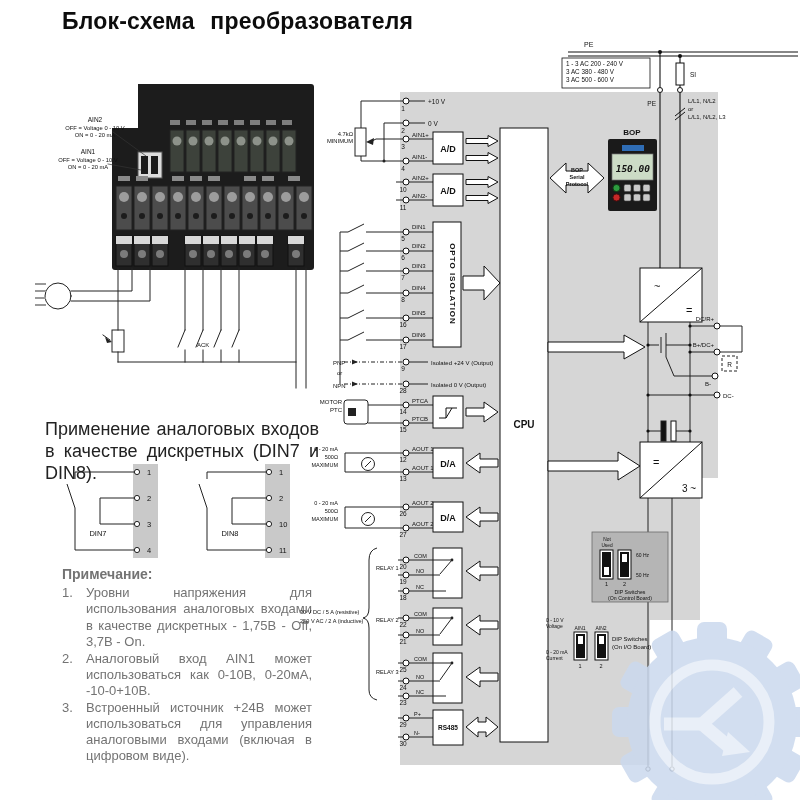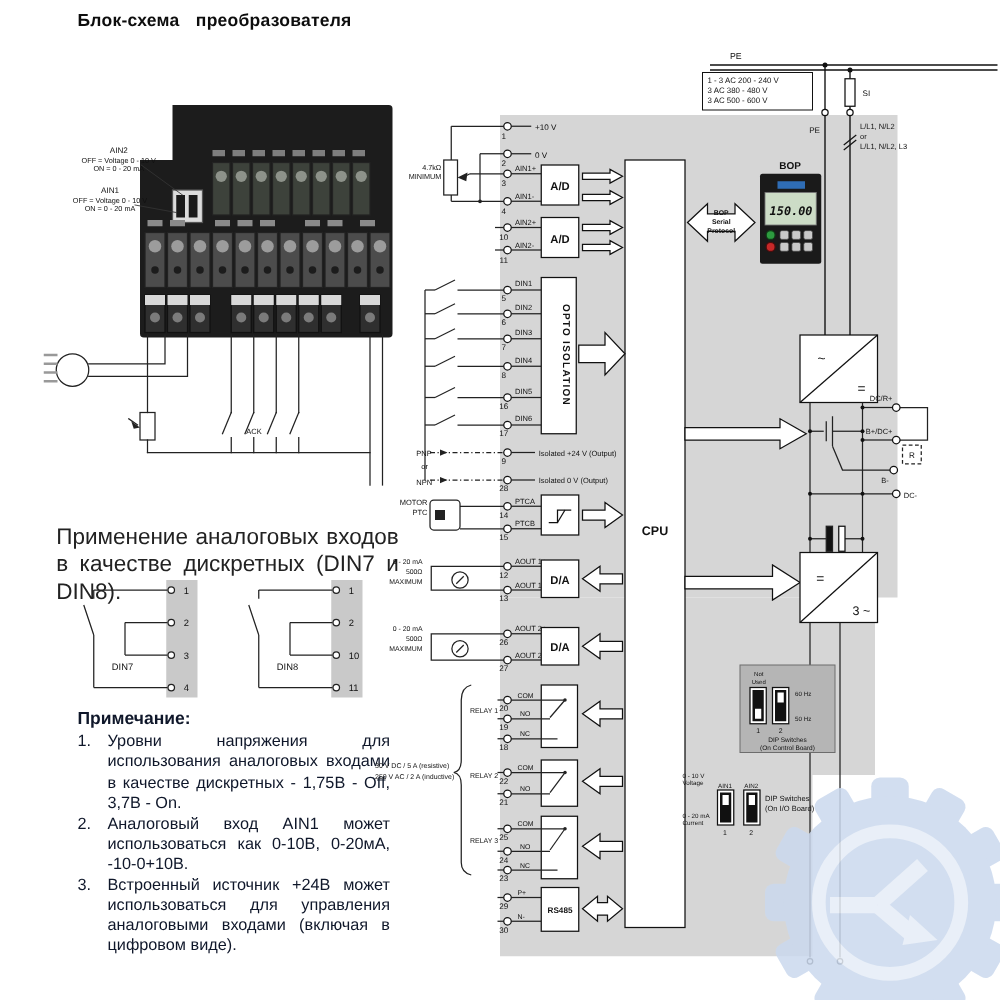--- a/index.html
+++ b/index.html
@@ -1,30 +1,30 @@
 <!DOCTYPE html>
 <html><head>
 <meta charset="utf-8">
 <style>
   html,body{margin:0;padding:0;}
   body{
     width:800px;height:800px;position:relative;background:#ffffff;
     font-family:"Liberation Sans",sans-serif;color:#111;overflow:hidden;
   }
   .title{
-    position:absolute;left:62px;top:8px;font-size:14px;font-weight:bold;
+    position:absolute;left:62px;top:8px;font-size:23px;font-weight:bold;
     color:#0d0d0d;word-spacing:9px;letter-spacing:.2px;
   }
   .usage{
     position:absolute;left:45px;top:419px;width:274px;font-size:18px;
     line-height:1.22;text-align:justify;color:#222;
   }
   .notes{
     position:absolute;left:62px;top:566px;width:250px;font-size:13px;
-    line-height:1.24;color:#0f172a;
+    line-height:1.24;color:#737373;
   }
   .notes .heading{font-size:14px;font-weight:bold;margin-bottom:2px;}
   .note{display:flex;margin-bottom:1px;}
   .note .n{width:24px;flex:none;}
   .note .t{flex:1;text-align:justify;}
   svg{position:absolute;left:0;top:0;font-family:"Liberation Sans",sans-serif;}
   svg text{fill:#111;}
 </style>
 </head>
 <body>

